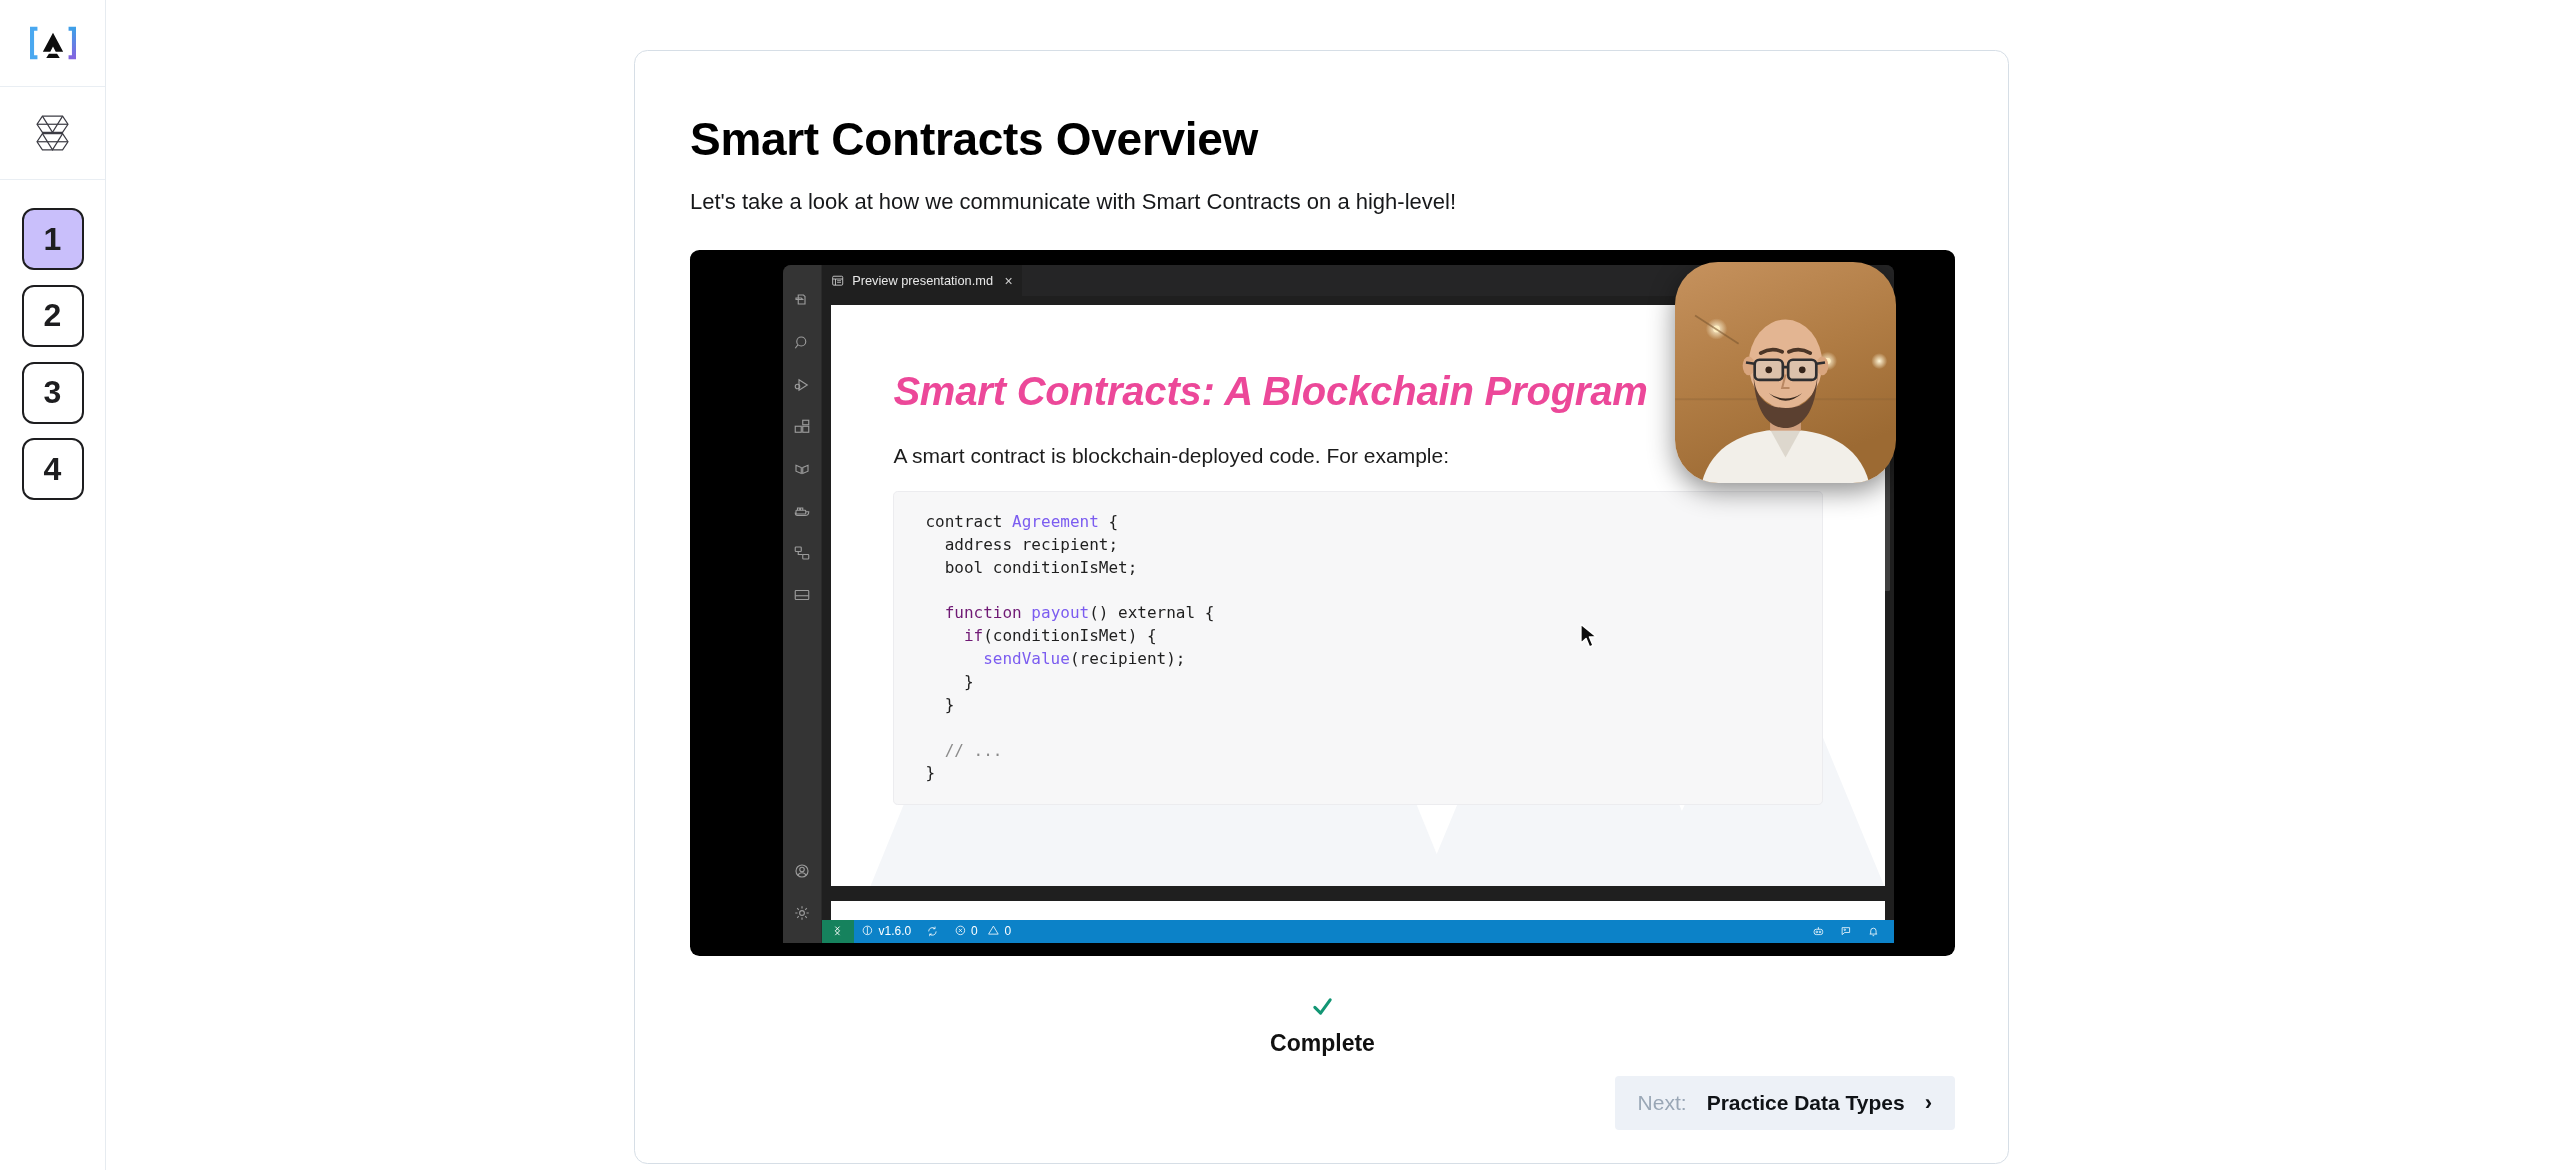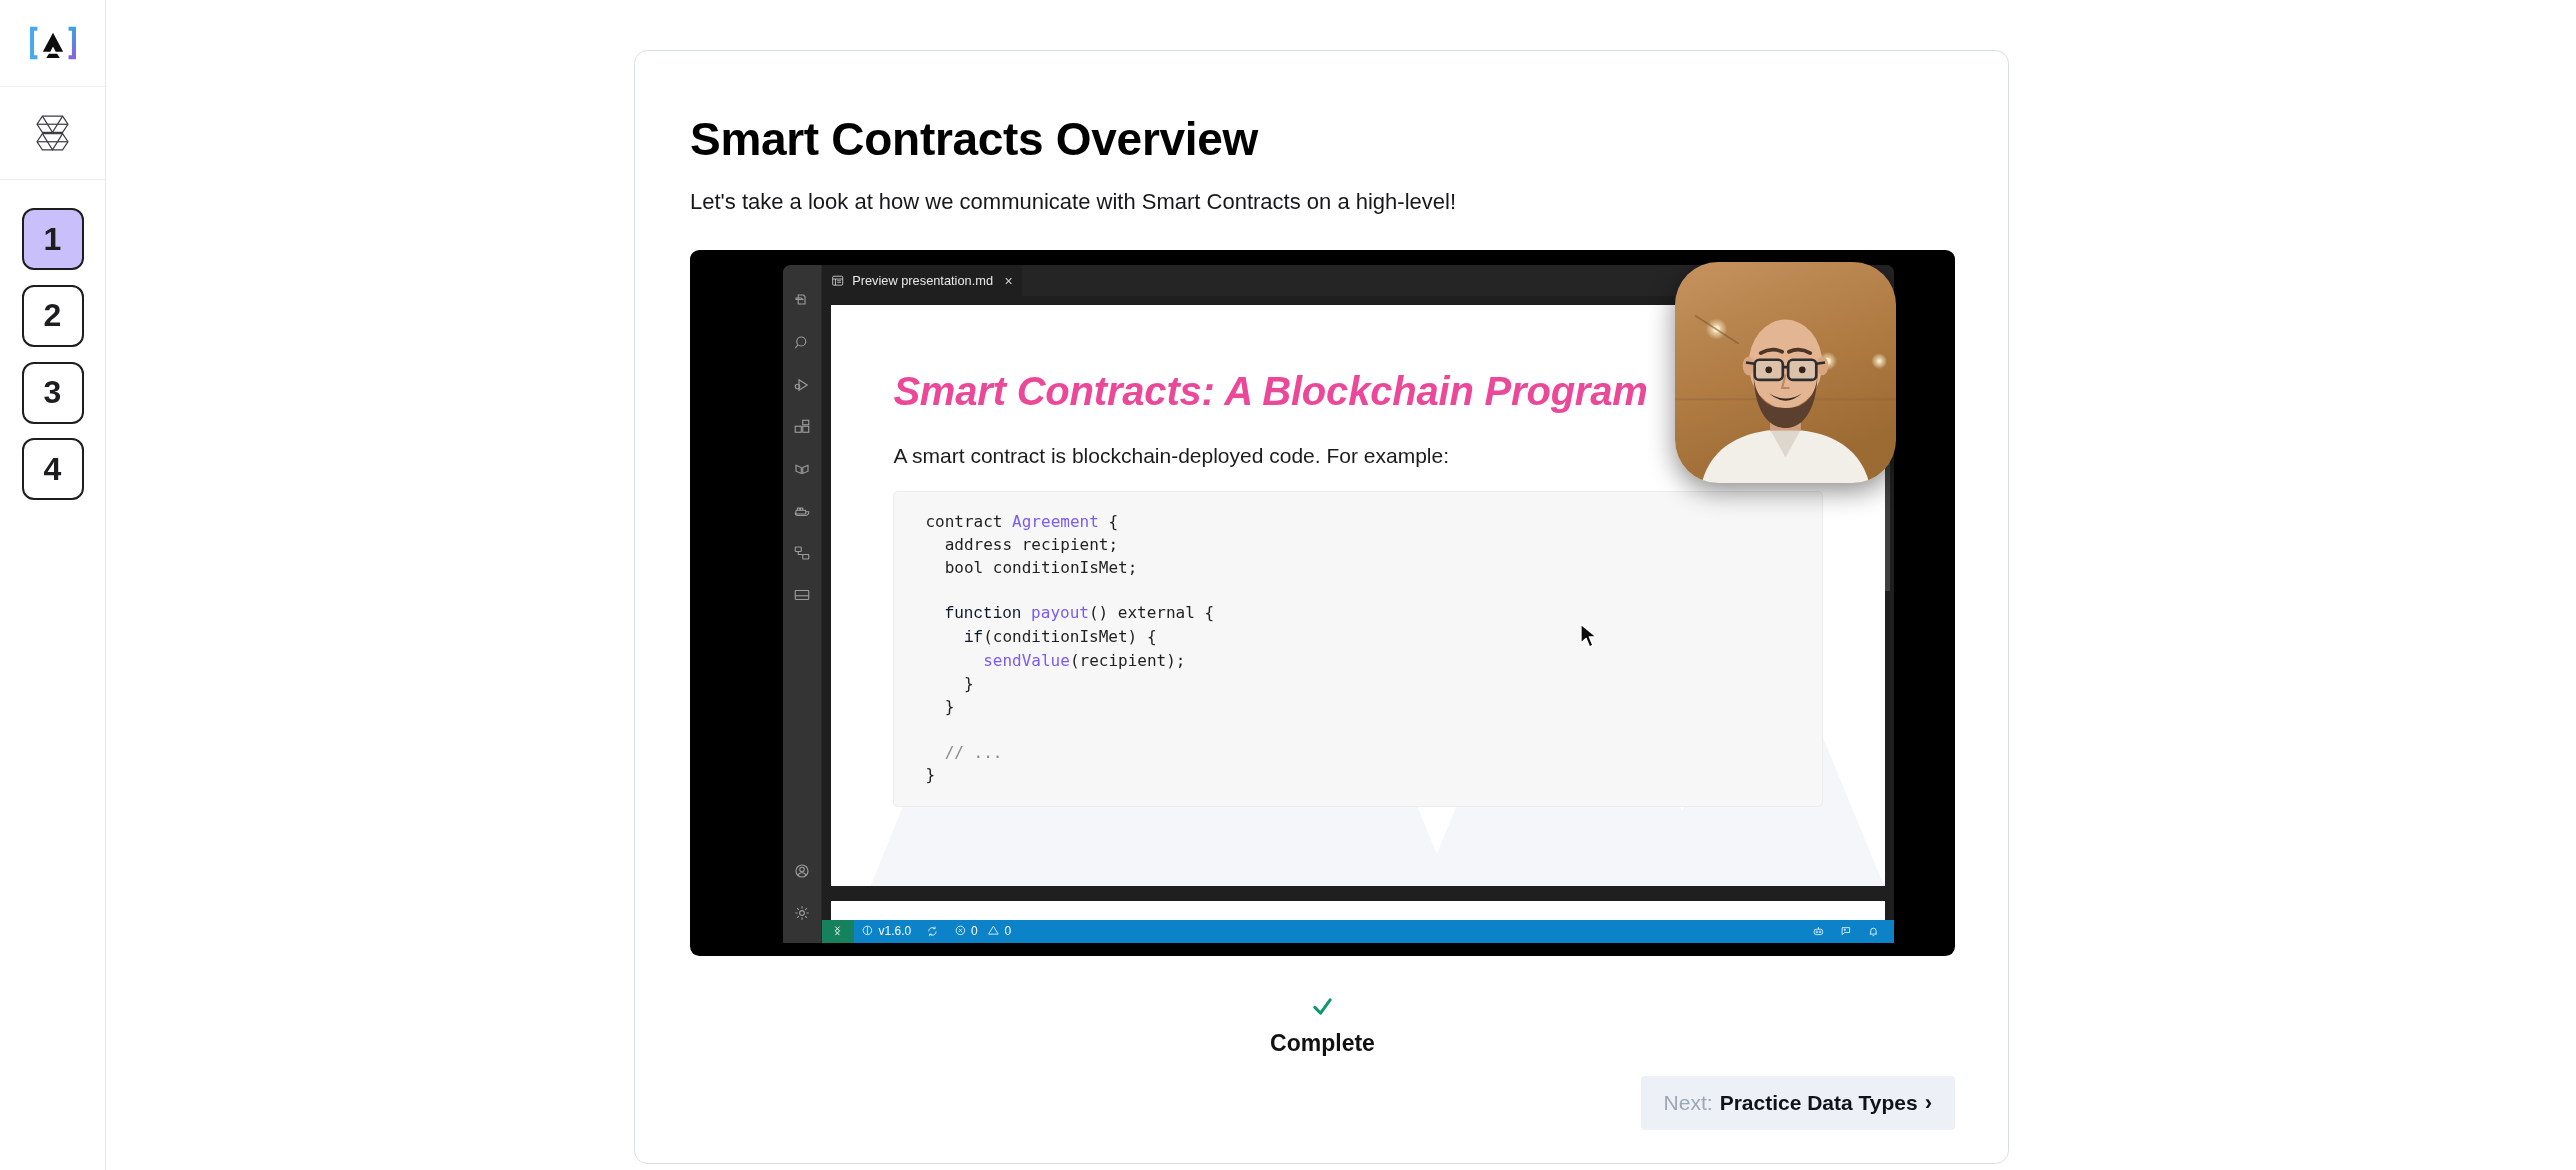--- a/index.html
+++ b/index.html
@@ -178,21 +178,21 @@
     margin-top: 23px;
     background: #f7f7f8;
     border: 0.7px solid #ececef;
     border-radius: 4.7px;
     padding: 19px 31px;
     font-family: "DejaVu Sans Mono", "Liberation Mono", monospace;
     font-size: 16px; line-height: 1.43;
     color: #1f1f1f;
     white-space: pre;
   }
-  .c-kw  { color: #0f172a; font-family: Liberation Mono, monospace; }
+  .c-kw  { color: #701a75; }
   .c-typ { color: #7b5cf0; }
   .c-fn  { color: #7b5cf0; }
   .c-cm  { color: #8b8b8b; }
 
   
   .vsc-status {
     height: 23px; flex: 0 0 23px;
     background: #0c82c8;
     display: flex; align-items: center;
     color: #ffffff; font-size: 12px;
@@ -232,21 +232,21 @@
   }
   .complete {
     display: flex; align-items: center; gap: 12px;
     font-size: 23px; font-weight: 700; color: #111; flex-direction: column;
   }
   .check svg { width: 23px; height: 23px; display: block; }
   .next-row { width: 100%; display: flex; justify-content: flex-end; margin-top: 19px; }
   .next-btn {
     background: #edf1f7; border: none; border-radius: 4px;
     padding: 14.8px 23px;
-    display: flex; align-items: center; gap: 7px;
+    display: flex; align-items: center; gap: 20px;
     cursor: pointer;
     font-family: "Liberation Sans", sans-serif;
   }
   .next-label { color: #9aa7b6; font-size: 21px; }
   .next-title { color: #101317; font-size: 21px; font-weight: 700; }
   .next-chev { color: #101317; font-size: 22px; font-weight: 700; line-height: 1; }
 </style>
 </head>
 <body>
 

